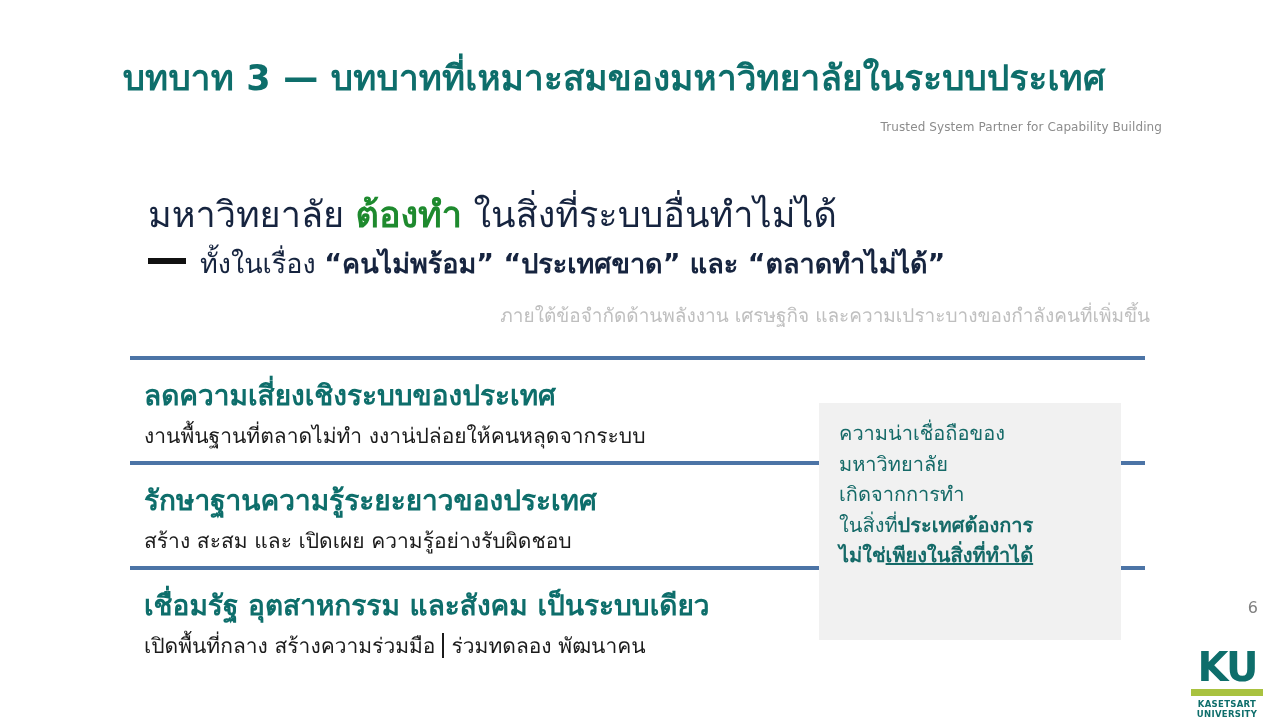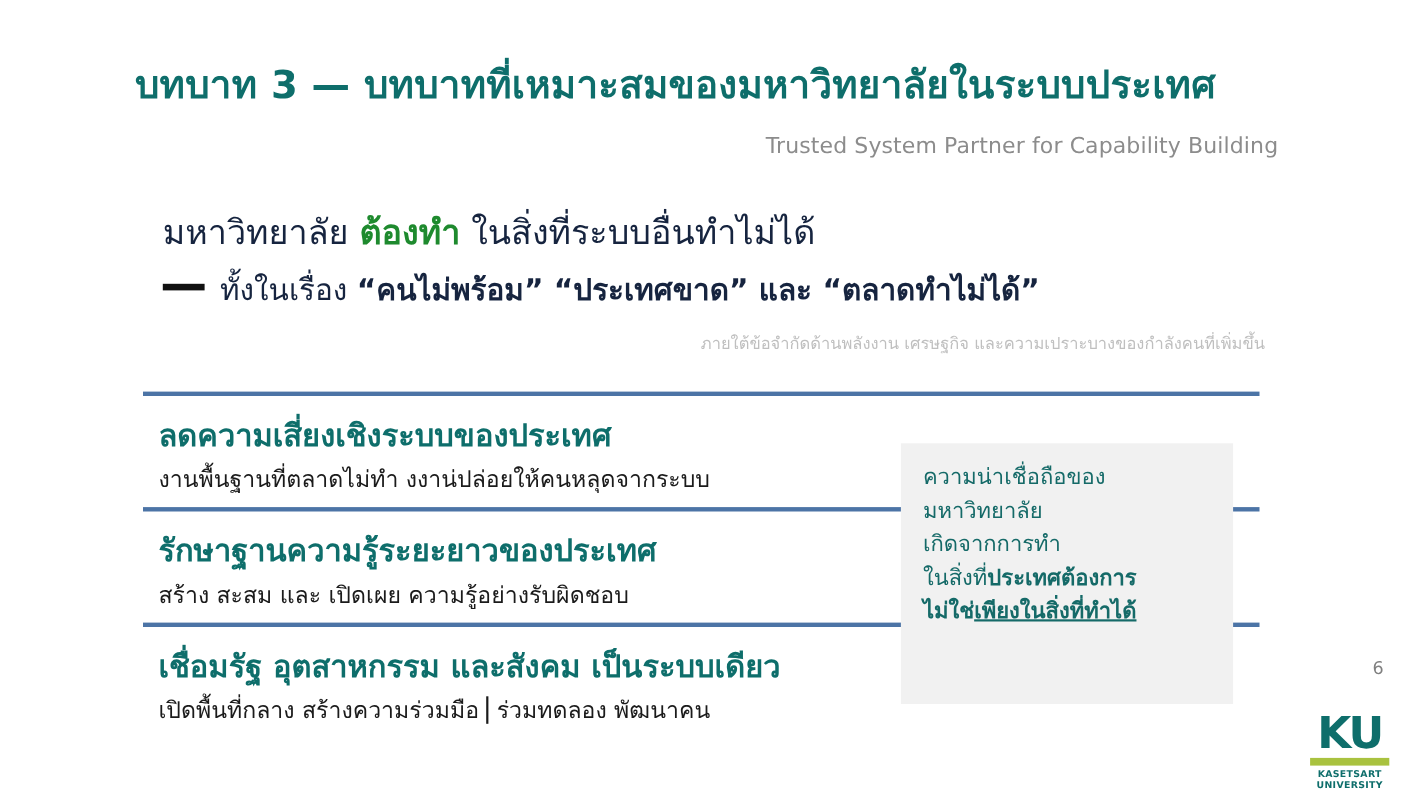--- a/index.html
+++ b/index.html
@@ -29,32 +29,32 @@
     font-weight: bold;
     color: #0E6E6B;
     letter-spacing: 0.2px;
     line-height: 1.18;
     white-space: nowrap;
   }
   .subtitle {
     position: absolute;
     right: 118px;
     top: 120px;
-    font-size: 20px;
+    font-size: 12px;
     color: #8C8C8C;
     font-weight: normal;
     letter-spacing: 0.1px;
   }
 
   
   .lead-1 {
     position: absolute;
     left: 148px;
     top: 186px;
-    font-size: 31px;
+    font-size: 36px;
     color: #16243F;
     white-space: nowrap;
   }
   .lead-1 .accent {
     color: #1E8A2E;
     font-weight: bold;
   }
   .lead-2 {
     position: absolute;
     left: 148px;
@@ -74,21 +74,21 @@
     transform: translateY(-9px);
     flex: 0 0 auto;
   }
   .lead-2 .strong {
     font-weight: bold;
   }
   .lead-note {
     position: absolute;
     right: 130px;
     top: 300px;
-    font-size: 15px;
+    font-size: 19px;
     color: #BFBFBF;
     white-space: nowrap;
   }
 
   
   .rule {
     position: absolute;
     left: 130px;
     width: 1015px;
     height: 4px;

